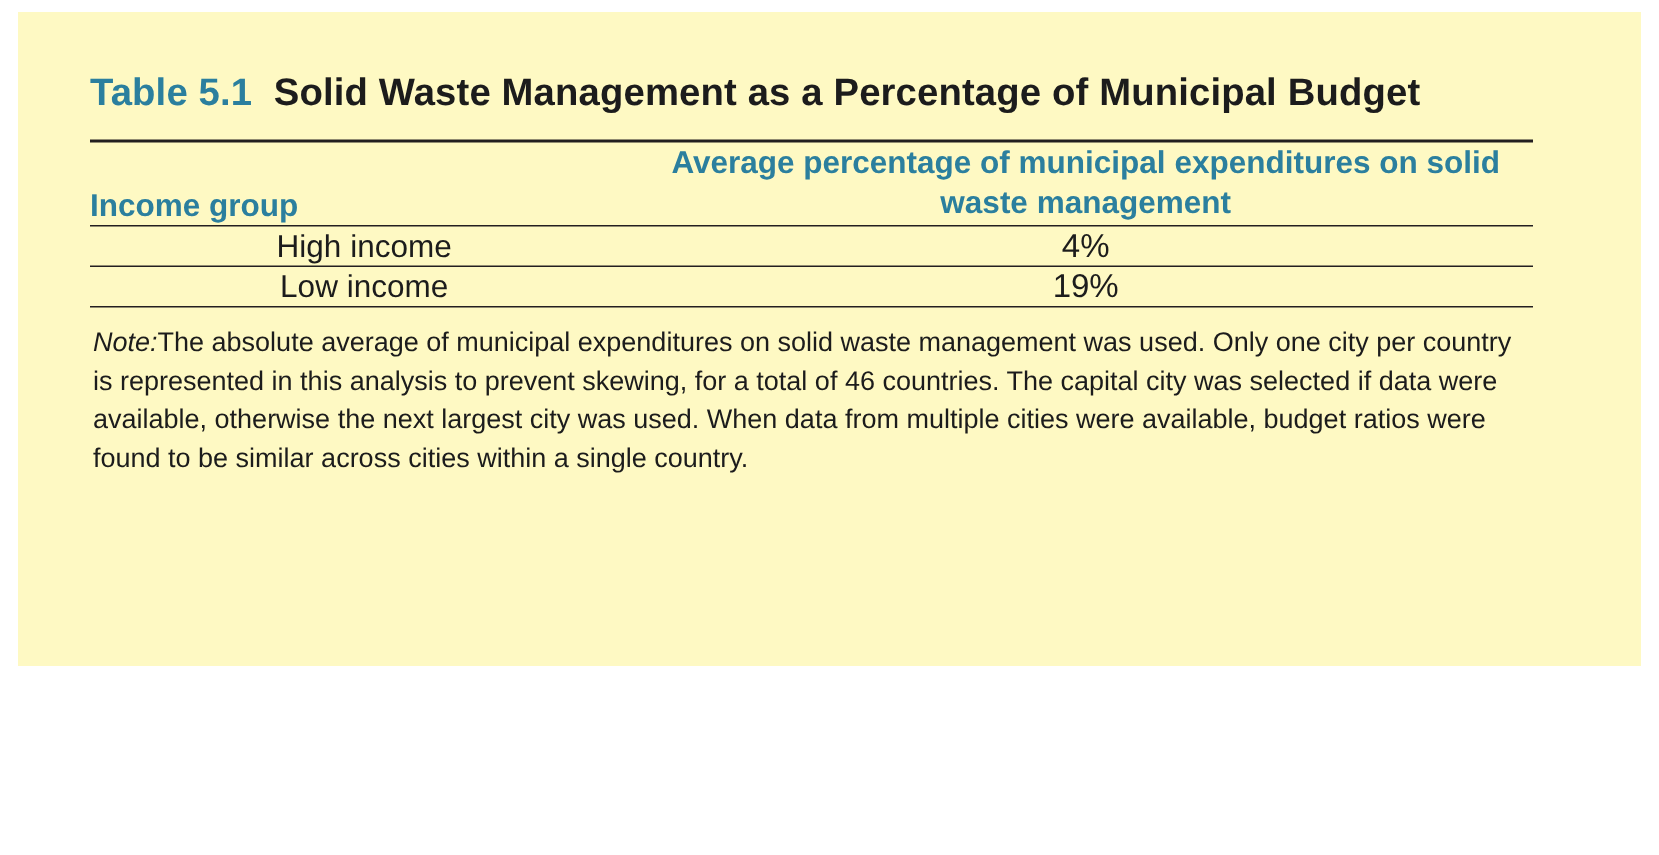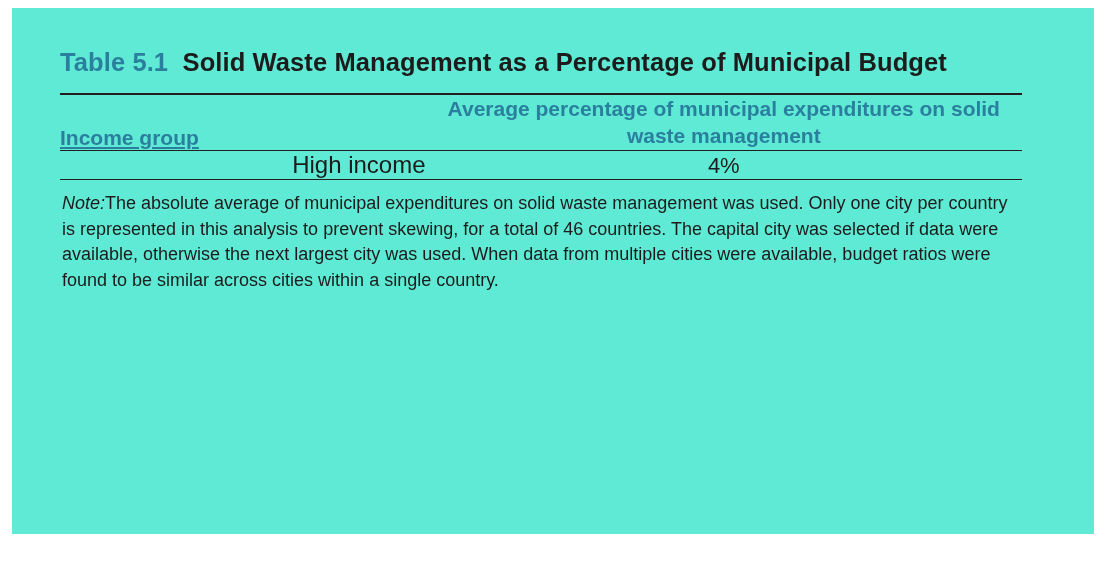--- a/index.html
+++ b/index.html
@@ -11,22 +11,22 @@
     height: 570px;
     background: #ffffff;
     font-family: "Liberation Sans", sans-serif;
     overflow: hidden;
   }
   .table-panel {
     position: absolute;
     left: 12px;
     top: 8px;
     width: 1082px;
-    height: 526px;
-    background: #5eead4;
+    height: 436px;
+    background: #fef9c3;
     box-sizing: border-box;
     padding: 38px 72px 0 48px;
   }
   .table-title {
     font-size: 25.5px;
     font-weight: bold;
     color: #1c1c1c;
     line-height: 1.28;
     letter-spacing: 0.1px;
     margin: 0 0 14px 0;
@@ -54,37 +54,36 @@
   }
   .head-cell-left {
     width: 38%;
     color: #2b7f9e;
     font-size: 21px;
     font-weight: bold;
     text-align: left;
     padding: 10px 0 9px 14px;
     vertical-align: bottom;
     box-sizing: border-box;
-    text-decoration: underline;
   }
   .head-cell-right {
     width: 62%;
     color: #2b7f9e;
     font-size: 21px;
     font-weight: bold;
     text-align: center;
     line-height: 1.32;
     padding: 10px 4px 9px 4px;
     vertical-align: bottom;
     box-sizing: border-box;
   }
   .body-cell-left {
-    font-size: 24px;
+    font-size: 21px;
     color: #1c1c1c;
-    text-align: right;
+    text-align: center;
     padding: 9px 0 9px 14px;
     box-sizing: border-box;
   }
   .body-cell-right {
     font-size: 22px;
     color: #1c1c1c;
     text-align: center;
     padding: 9px 4px 9px 4px;
     box-sizing: border-box;
   }
@@ -125,20 +124,24 @@
       <tr class="head-row">
         <th class="head-cell-left">Income group</th>
         <th class="head-cell-right">Average percentage of municipal expenditures on solid waste management</th>
       </tr>
     </thead>
     <tbody>
       <tr class="data-row">
         <td class="body-cell-left">High income</td>
         <td class="body-cell-right">4%</td>
       </tr>
+      <tr class="data-row">
+        <td class="body-cell-left">Low income</td>
+        <td class="body-cell-right">19%</td>
+      </tr>
     </tbody>
   </table>
 
   <div class="rule-thin"></div>
 
   <div class="note"><span class="note-label">Note:</span><span>The absolute average of municipal expenditures on solid waste management was used. Only one city per country is represented in this analysis to prevent skewing, for a total of 46 countries. The capital city was selected if data were available, otherwise the next largest city was used. When data from multiple cities were available, budget ratios were found to be similar across cities within a single country.</span></div>
 
 </div>
 
 </body></html>

